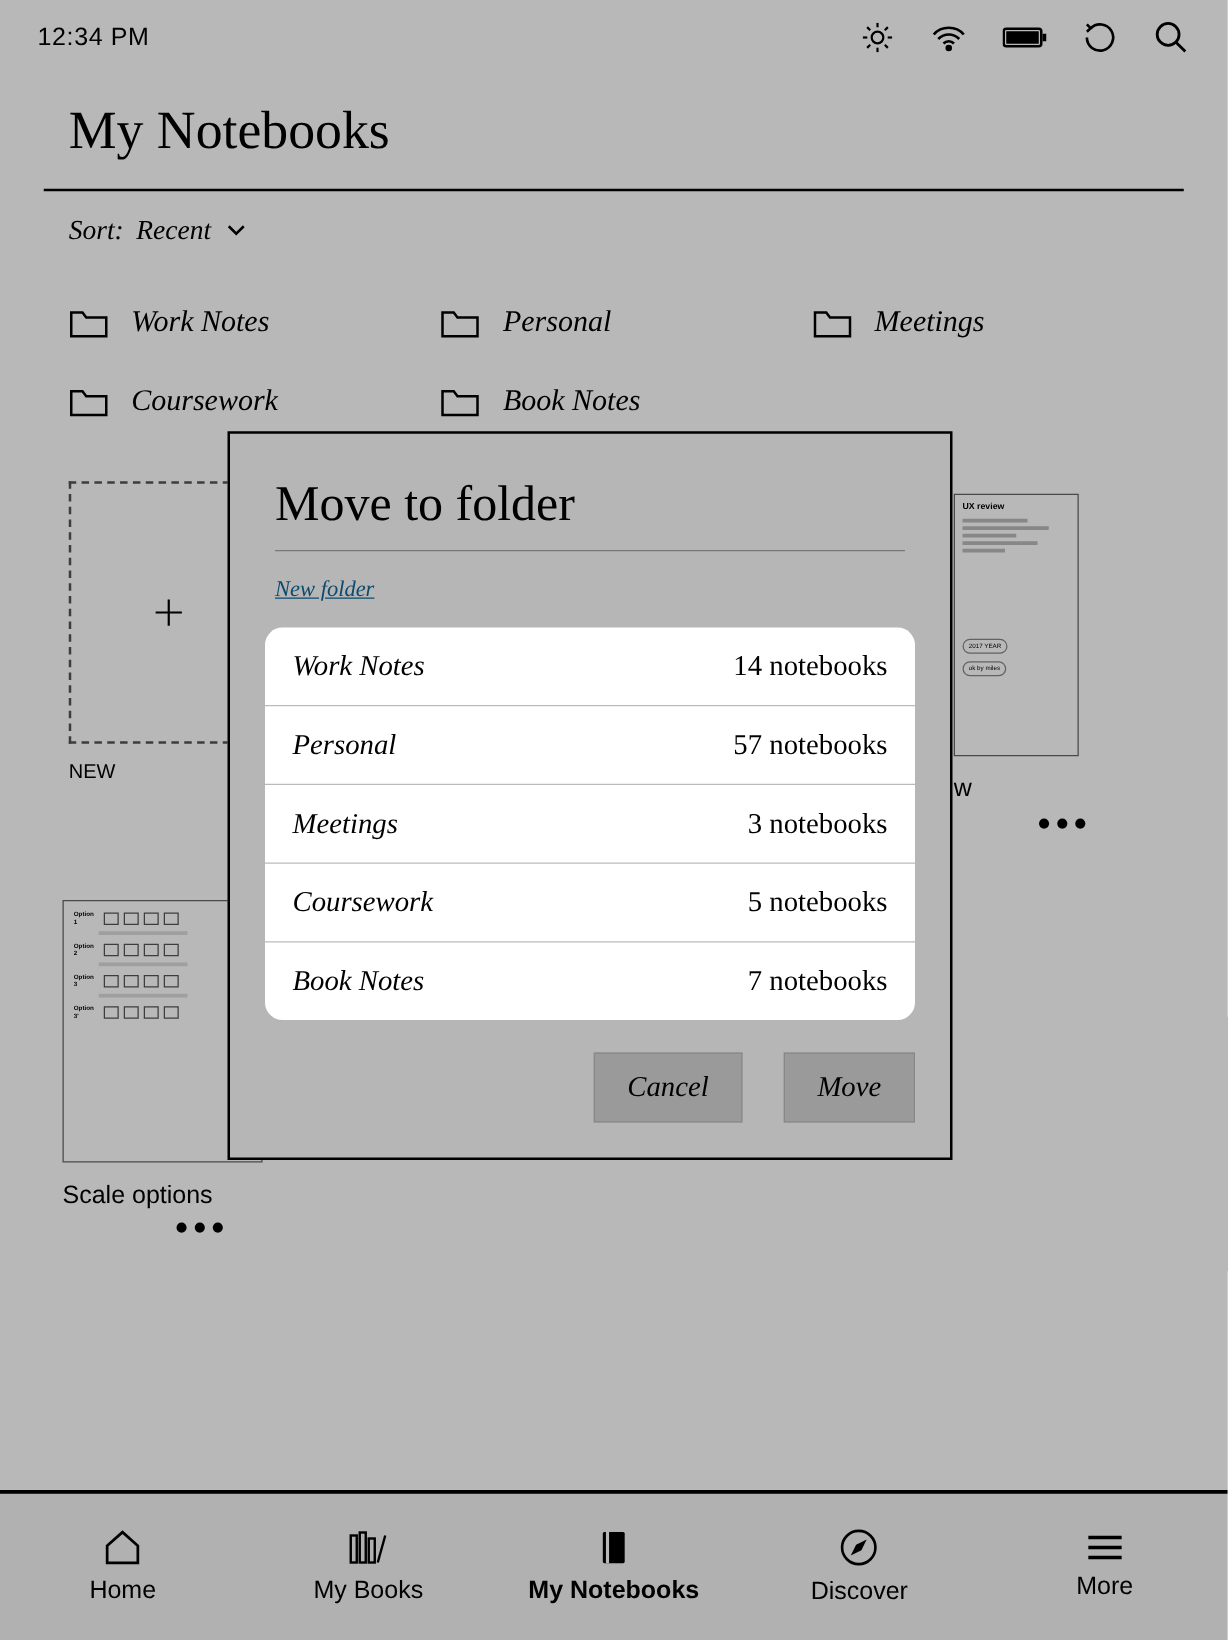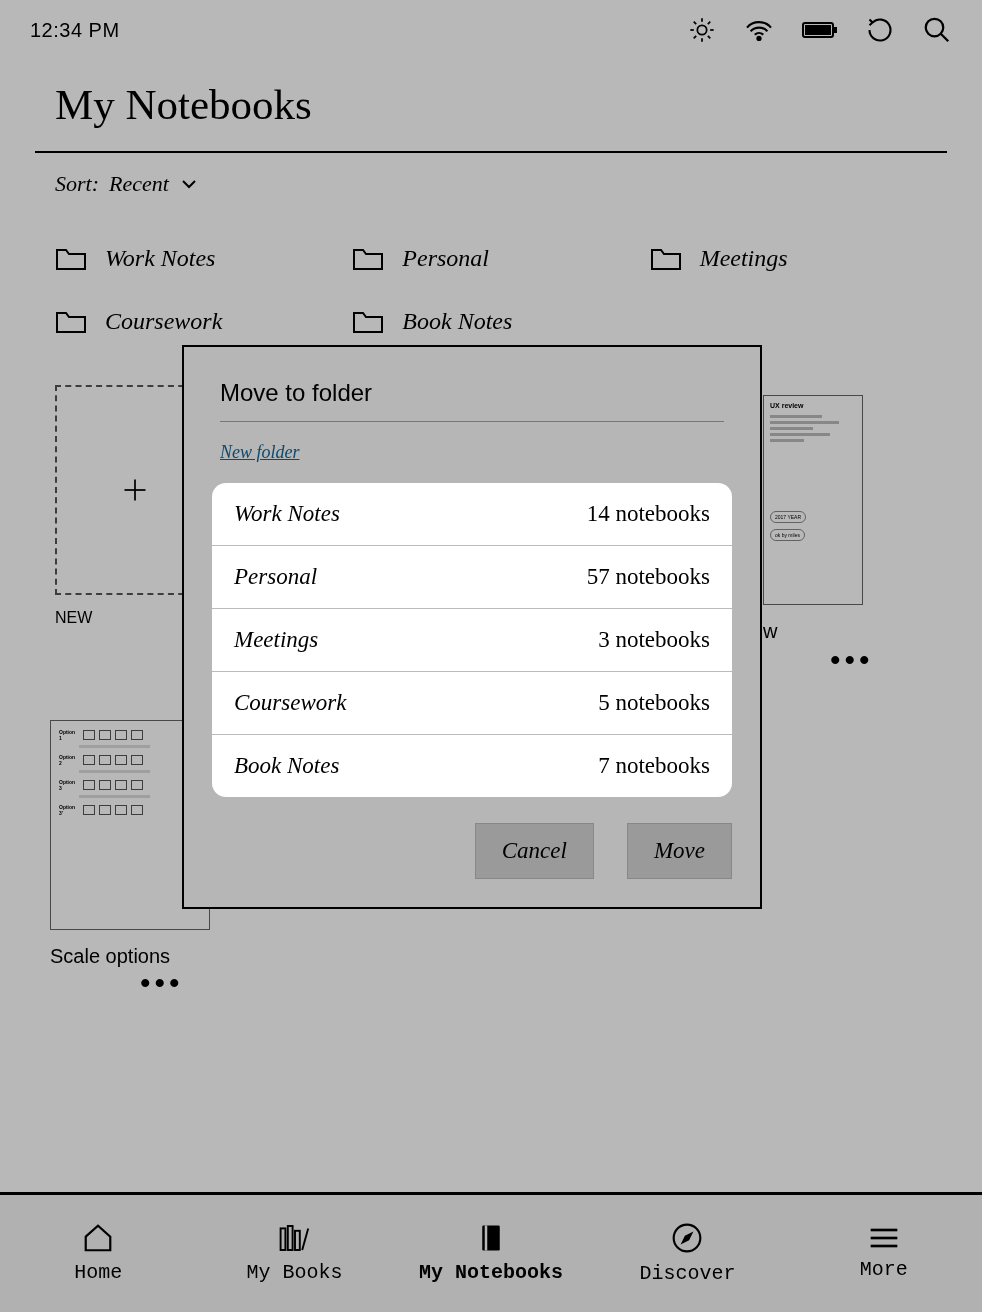--- a/index.html
+++ b/index.html
@@ -26,34 +26,34 @@
 
   
   .nb-grid { display: grid; grid-template-columns: repeat(3, 1fr); column-gap: 80px; row-gap: 50px; }
   .nb-item { width: 210px; }
   .nb-new-thumb { width: 160px; height: 210px; border: 2px dashed #555; display: flex; align-items: center; justify-content: center; }
   .nb-label { font-family: -apple-system, Helvetica, Arial, sans-serif; font-size: 16px; margin-top: 14px; }
 
   
   .scrim { position: absolute; inset: 0; background: rgba(0,0,0,0.28); z-index: 50; }
   .dialog { position: absolute; z-index: 60; left: 182px; top: 345px; width: 580px; border: 2px solid #000; background: #b6b6b6; padding: 32px 28px 28px 28px; }
-  .dlg-title { font-size: 24px; font-family: Liberation Sans, sans-serif; margin: 0 8px 14px 8px; }
+  .dlg-title { font-size: 40px; font-family: Liberation Serif, serif; margin: 0 8px 14px 8px; }
   .dlg-rule { height:1px; background:#777; margin: 0 8px 20px 8px; }
   .dlg-newfolder { font-style: italic; font-size: 18px; color:#0c4a6e; margin: 0 8px 20px 8px; text-decoration: underline; }
   .folder-list { background:#fff; border-radius: 14px; overflow:hidden; }
   .folder-row { display:flex; align-items:center; justify-content:space-between; padding: 18px 22px; border-bottom: 1px solid #bbb; font-size: 23px; }
   .folder-row:last-child { border-bottom: none; }
   .folder-row .fname { font-style: italic; }
   .folder-row .fcount { font-family: Liberation Serif, serif; }
   .dlg-buttons { display:flex; justify-content:flex-end; gap: 33px; margin-top: 26px; }
   .dlg-btn { background:#9a9a9a; border:1px solid #888; padding: 14px 26px; font-style: italic; font-size: 23px; font-family: Georgia, serif; cursor:pointer; }
 
   
   .nav { position:absolute; bottom:0; left:0; right:0; height:120px; border-top:3px solid #000; display:flex; background:#f6f6f6; }
-  .nav-item { flex:1; display:flex; flex-direction:column; align-items:center; justify-content:center; gap:8px; font-family: Liberation Mono, monospace; font-size:20px; }
+  .nav-item { flex:1; display:flex; flex-direction:column; align-items:center; justify-content:center; gap:8px; font-family: Liberation Sans, sans-serif; font-size:20px; }
   .nav-item.active { font-weight:700; }
   .nav-item svg { display:block; }
 
   
   .peek-nb { position:absolute; top:395px; left:763px; width:100px; height:210px; border:1px solid #666; background:#fff; z-index:40; padding:6px; font-size:6px; font-family:Arial,sans-serif; overflow:hidden;}
   .peek-label-w { position:absolute; top:620px; left:763px; font-family:-apple-system,Helvetica,Arial,sans-serif; font-size:20px; z-index:40;}
   .peek-dots { position:absolute; top:655px; left:830px; font-size:30px; letter-spacing:4px; font-weight:bold; z-index:40; line-height:10px;}
   
   .nb2-thumb { position:absolute; top:720px; left:50px; width:160px; height:210px; border:1px solid #666; background:#fff; z-index:40; padding:8px; font-size:6px; font-family:Arial,sans-serif;}
   .nb2-label { position:absolute; top:945px; left:50px; font-family:-apple-system,Helvetica,Arial,sans-serif; font-size:20px; z-index:40;}

